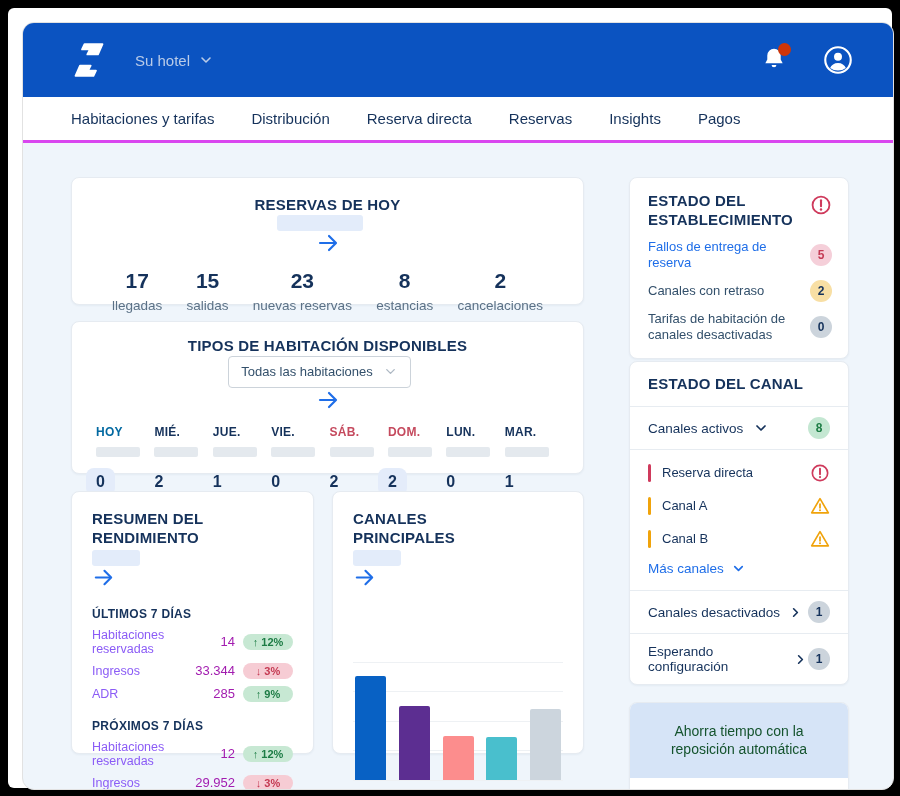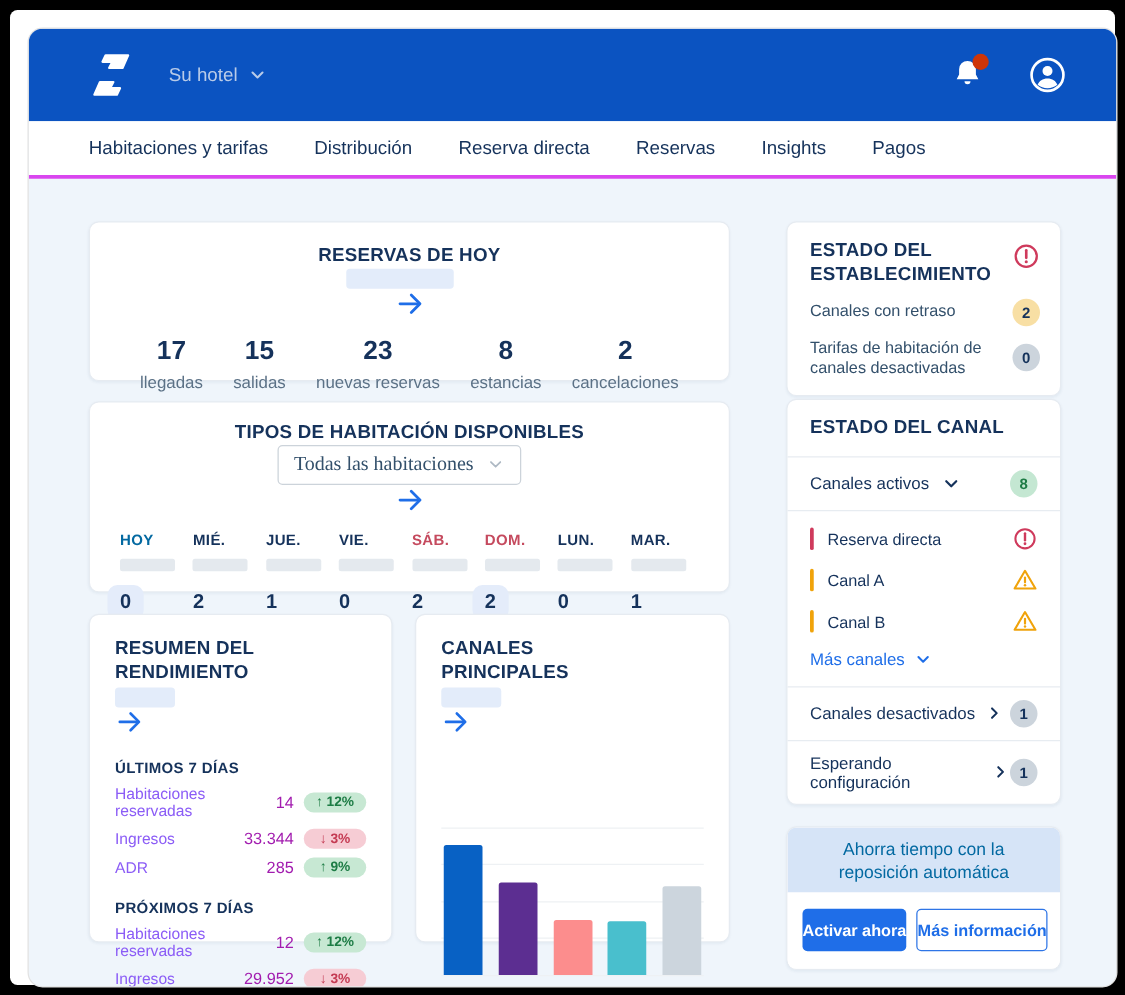--- a/index.html
+++ b/index.html
@@ -40,21 +40,21 @@
   .card-head .grow{flex:1;}
   .stats{display:flex;justify-content:space-between;padding:14px 18px 0 18px;}
   .stat{text-align:center;}
   .stat .v{color:#15325b;font-size:21px;font-weight:700;}
   .stat .l{color:#5b7186;font-size:13.5px;margin-top:5px;}
 
   
   .card-tipos{height:153px;padding:15px 22px;margin-bottom:17px;}
   .dropdown{display:flex;align-items:center;gap:10px;border:1px solid #ccd3da;border-radius:4px;
             height:30px;padding:0 12px;margin-right:16px;cursor:pointer;background:#fff;}
-  .dropdown span{color:#33506b;font-size:16px;font-family:Liberation Serif, serif;}
+  .dropdown span{color:#33506b;font-size:13px;}
   .days{display:flex;margin-top:13px;}
   .day{flex:1;text-align:left;padding-left:2px;}
   .day-label{font-size:12px;font-weight:700;letter-spacing:.3px;color:#15325b;}
   .day-label[data-style="today"]{color:#0369a1;}
   .day-label[data-style="weekend"]{color:#c54a5e;}
   .day .skel-gray{width:44px;height:10px;margin-top:8px;}
   .day-value{display:inline-block;margin-top:11px;color:#15325b;font-size:16px;font-weight:700;
              padding:5px 10px;border-radius:8px;margin-left:-10px;}
   .day-value[data-hl="1"]{background:#e4ecfa;}
 
@@ -104,21 +104,21 @@
   .chan-row{display:flex;align-items:center;height:33px;cursor:pointer;}
   .accent{width:3px;height:18px;border-radius:2px;margin-right:11px;}
   .accent[data-accent="danger"]{background:#cf3a5c;}
   .accent[data-accent="warning"]{background:#f0a30b;}
   .chan-row .lbl{flex:1;font-size:13px;color:#15325b;}
   .more-link{display:flex;align-items:center;gap:7px;color:#1f6ee8;font-size:13.5px;
              padding:6px 0 10px 0;cursor:pointer;}
 
   
   .card-promo{overflow:hidden;padding:0;}
-  .promo-head{background:#d6e4f7;padding:8px 14px;text-align:center;color:#0369a1;
+  .promo-head{background:#d6e4f7;padding:19px 14px;text-align:center;color:#14532d;
               font-size:14px;line-height:1.3;}
   .promo-btns{display:flex;gap:8px;padding:13px 12px 14px 12px;background:#fff;}
   .btn{border-radius:4px;height:34px;display:flex;align-items:center;justify-content:center;
        font-size:13px;font-weight:700;cursor:pointer;box-sizing:border-box;white-space:nowrap;}
   .btn-primary{background:#1f6ee8;color:#fff;flex:1;}
   .btn-secondary{background:#fff;color:#1f6ee8;border:1px solid #2e75e6;flex:1.05;}
 
   svg{display:block;}
 </style>
 </head>
@@ -366,20 +366,24 @@
           <div class="card-title">ESTADO DEL ESTABLECIMIENTO</div>
           <div style="margin-top:2px;">
             <svg viewBox="0 0 24 24" width="22" height="22">
               <circle cx="12" cy="12" r="9.2" fill="none" stroke="#cf3a5c" stroke-width="2"></circle>
               <line x1="12" y1="6.8" x2="12" y2="13.4" stroke="#cf3a5c" stroke-width="2.3" stroke-linecap="round"></line>
               <circle cx="12" cy="16.8" r="1.35" fill="#cf3a5c"></circle>
             </svg>
           </div>
         </div>
         <div class="estab-item">
+          <div class="lbl link">Fallos de entrega de reserva</div>
+          <div class="badge" data-variant="danger">5</div>
+        </div>
+        <div class="estab-item">
           <div class="lbl">Canales con retraso</div>
           <div class="badge" data-variant="warning">2</div>
         </div>
         <div class="estab-item">
           <div class="lbl">Tarifas de habitación de canales desactivadas</div>
           <div class="badge" data-variant="neutral">0</div>
         </div>
       </div>
 
       <div class="card card-canal">

